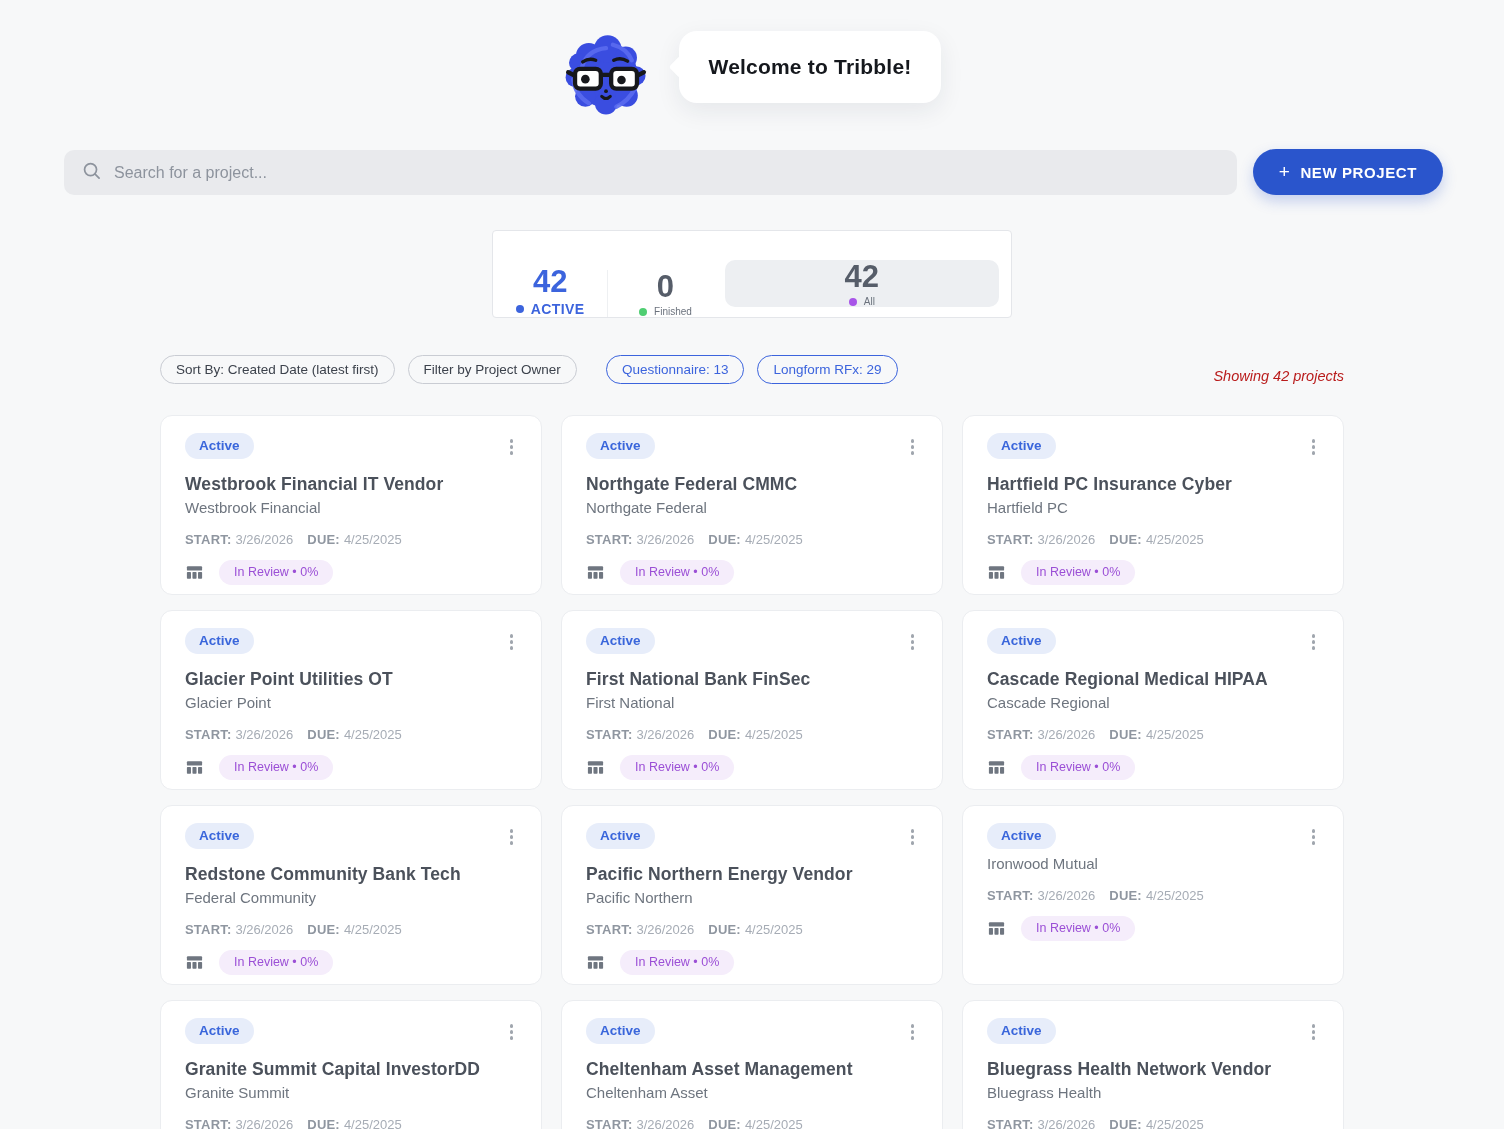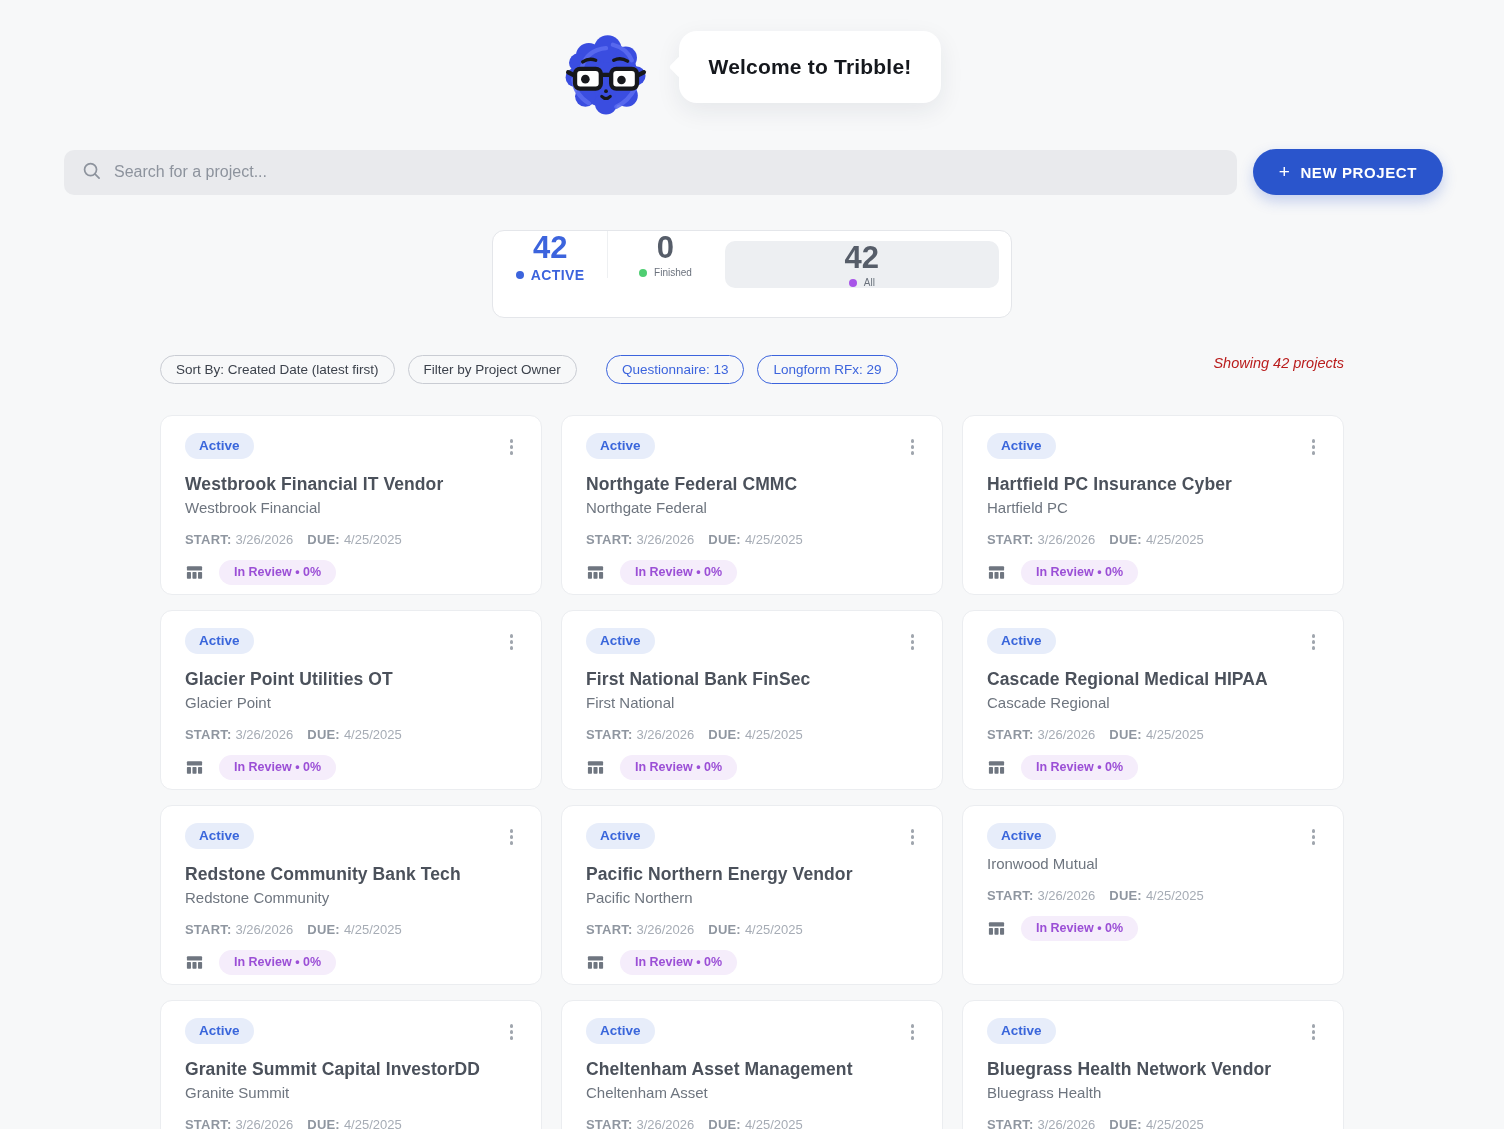--- a/index.html
+++ b/index.html
@@ -23,21 +23,21 @@
   }
   .speech-bubble::before {
     content: ""; position: absolute; left: -7px; top: 50%;
     width: 16px; height: 16px; background: #ffffff;
     transform: translateY(-50%) rotate(45deg); border-radius: 3px;
   }
   .welcome-text { font-size: 21px; font-weight: 700; color: #15181d; letter-spacing: .2px; }
 
   
   .search-row {
-    display: flex; align-items: center; gap: 16px;
+    display: flex; align-items: flex-end; gap: 16px;
     margin: 32px 61px 0 64px;
   }
   .search-box {
     flex: 1; display: flex; align-items: center; gap: 13px;
     background: #e9eaed; border-radius: 10px; height: 45px; padding: 0 18px;
   }
   .search-box svg { flex: 0 0 auto; }
   .search-input {
     flex: 1; border: none; outline: none; background: transparent;
     font-family: "Liberation Sans", sans-serif;
@@ -50,43 +50,43 @@
     background: #2a55cc; color: #ffffff; border-radius: 999px;
     font-family: "Liberation Sans", sans-serif;
     font-size: 15px; font-weight: 600; letter-spacing: 0.6px;
     box-shadow: 0 6px 14px rgba(42,85,204,0.25);
   }
   .plus-glyph { font-size: 19px; font-weight: 400; line-height: 1; position: relative; top: -1px; }
 
   
   .stats-card {
     width: 520px; height: 88px; margin: 35px auto 0;
-    background: #ffffff; border: 1px solid #e4e6ea; border-radius: 12px;
-    display: flex; align-items: flex-start; overflow: hidden;
+    background: #ffffff; border: 1px solid #e4e6ea; border-radius: 4px;
+    display: flex; align-items: flex-end; overflow: hidden;
   }
   .stat-seg {
     flex: 1; display: flex; flex-direction: column;
     align-items: center; justify-content: center; gap: 2px; cursor: pointer;
   }
   .stat-seg.seg-finished { border-left: 1px solid #eef0f2; }
   .stat-seg.seg-all { background: #edeff2; border-radius: 10px; margin: 10px 12px 10px 2px; flex-basis: 160px; }
   .stat-value { font-size: 31px; font-weight: 700; color: #565d69; line-height: 1.1; }
   .stat-value.blue { color: #3c64dd; }
   .stat-label-row { display: flex; align-items: center; gap: 7px; }
   .stat-dot { width: 8px; height: 8px; border-radius: 50%; }
   .dot-active { background: #3c64dd; }
   .dot-finished { background: #4fce72; }
   .dot-all { background: #a855e8; }
   .stat-label { font-size: 10px; color: #6b727d; }
   .stat-label.blue { color: #3c64dd; font-weight: 700; font-size: 14px; letter-spacing: 0.4px; }
 
   
   .filter-row {
     width: 1184px; margin: 37px auto 0;
-    display: flex; align-items: flex-start; gap: 13px;
+    display: flex; align-items: flex-end; gap: 13px;
   }
   .chip {
     border-radius: 999px; padding: 6px 15px; font-size: 13.5px; cursor: pointer;
     border: 1px solid #c9ccd3; color: #3c424c; background: transparent;
     font-family: "Liberation Sans", sans-serif; white-space: nowrap;
   }
   .chip.blue { border-color: #3c64dd; color: #3c64dd; }
   .chip-gap { width: 3px; }
   .showing-text {
     margin-left: auto; font-size: 14.5px; font-style: italic; color: #b91c1c;
@@ -117,21 +117,21 @@
     letter-spacing: .1px; white-space: nowrap; overflow: hidden;
   }
   .card-company { margin-top: 4px; font-size: 15px; color: #6e757f; }
   .card-dates { margin-top: 16px; font-size: 13px; display: flex; align-items: center; }
   .date-label { color: #8f96a0; font-weight: 700; letter-spacing: .2px; }
   .date-value { color: #a6acb5; margin-left: 4px; }
   .date-label.due { margin-left: 14px; }
   .card-bottom { margin-top: 13px; display: flex; align-items: center; gap: 15px; }
   .table-icon { display: inline-flex; }
   .review-badge {
-    background: #f5edfb; color: #9b4fd6; font-size: 12.5px; font-weight: 700;
+    background: #f5edfb; color: #9b4fd6; font-size: 12.5px; font-weight: 400;
     padding: 6px 15px; border-radius: 999px; line-height: 1.1;
   }
 </style>
 </head>
 <body>
 
 <div class="page">
 
   <div class="header-row">
     <div class="mascot">
@@ -414,21 +414,21 @@
   <article class="card">
     <div class="card-top">
       <span class="status-badge">Active</span>
       <button class="kebab" aria-label="card menu">
         <span class="kdot"></span>
             <span class="kdot"></span>
             <span class="kdot"></span>
       </button>
     </div>
     <h3 class="card-title">Redstone Community Bank Tech</h3>
-    <div class="card-company">Redstone Community</div>
+    <div class="card-company">Federal Community</div>
     <div class="card-dates">
       <span class="date-label">START:</span>
       <span class="date-value">3/26/2026</span>
       <span class="date-label due">DUE:</span>
       <span class="date-value">4/25/2025</span>
     </div>
     <div class="card-bottom">
       <span class="table-icon">
         <svg width="19" height="19" viewBox="0 0 20 20" aria-hidden="true">
           <rect x="2" y="3.5" width="16" height="4.5" rx="1" fill="#6f7680"></rect>

